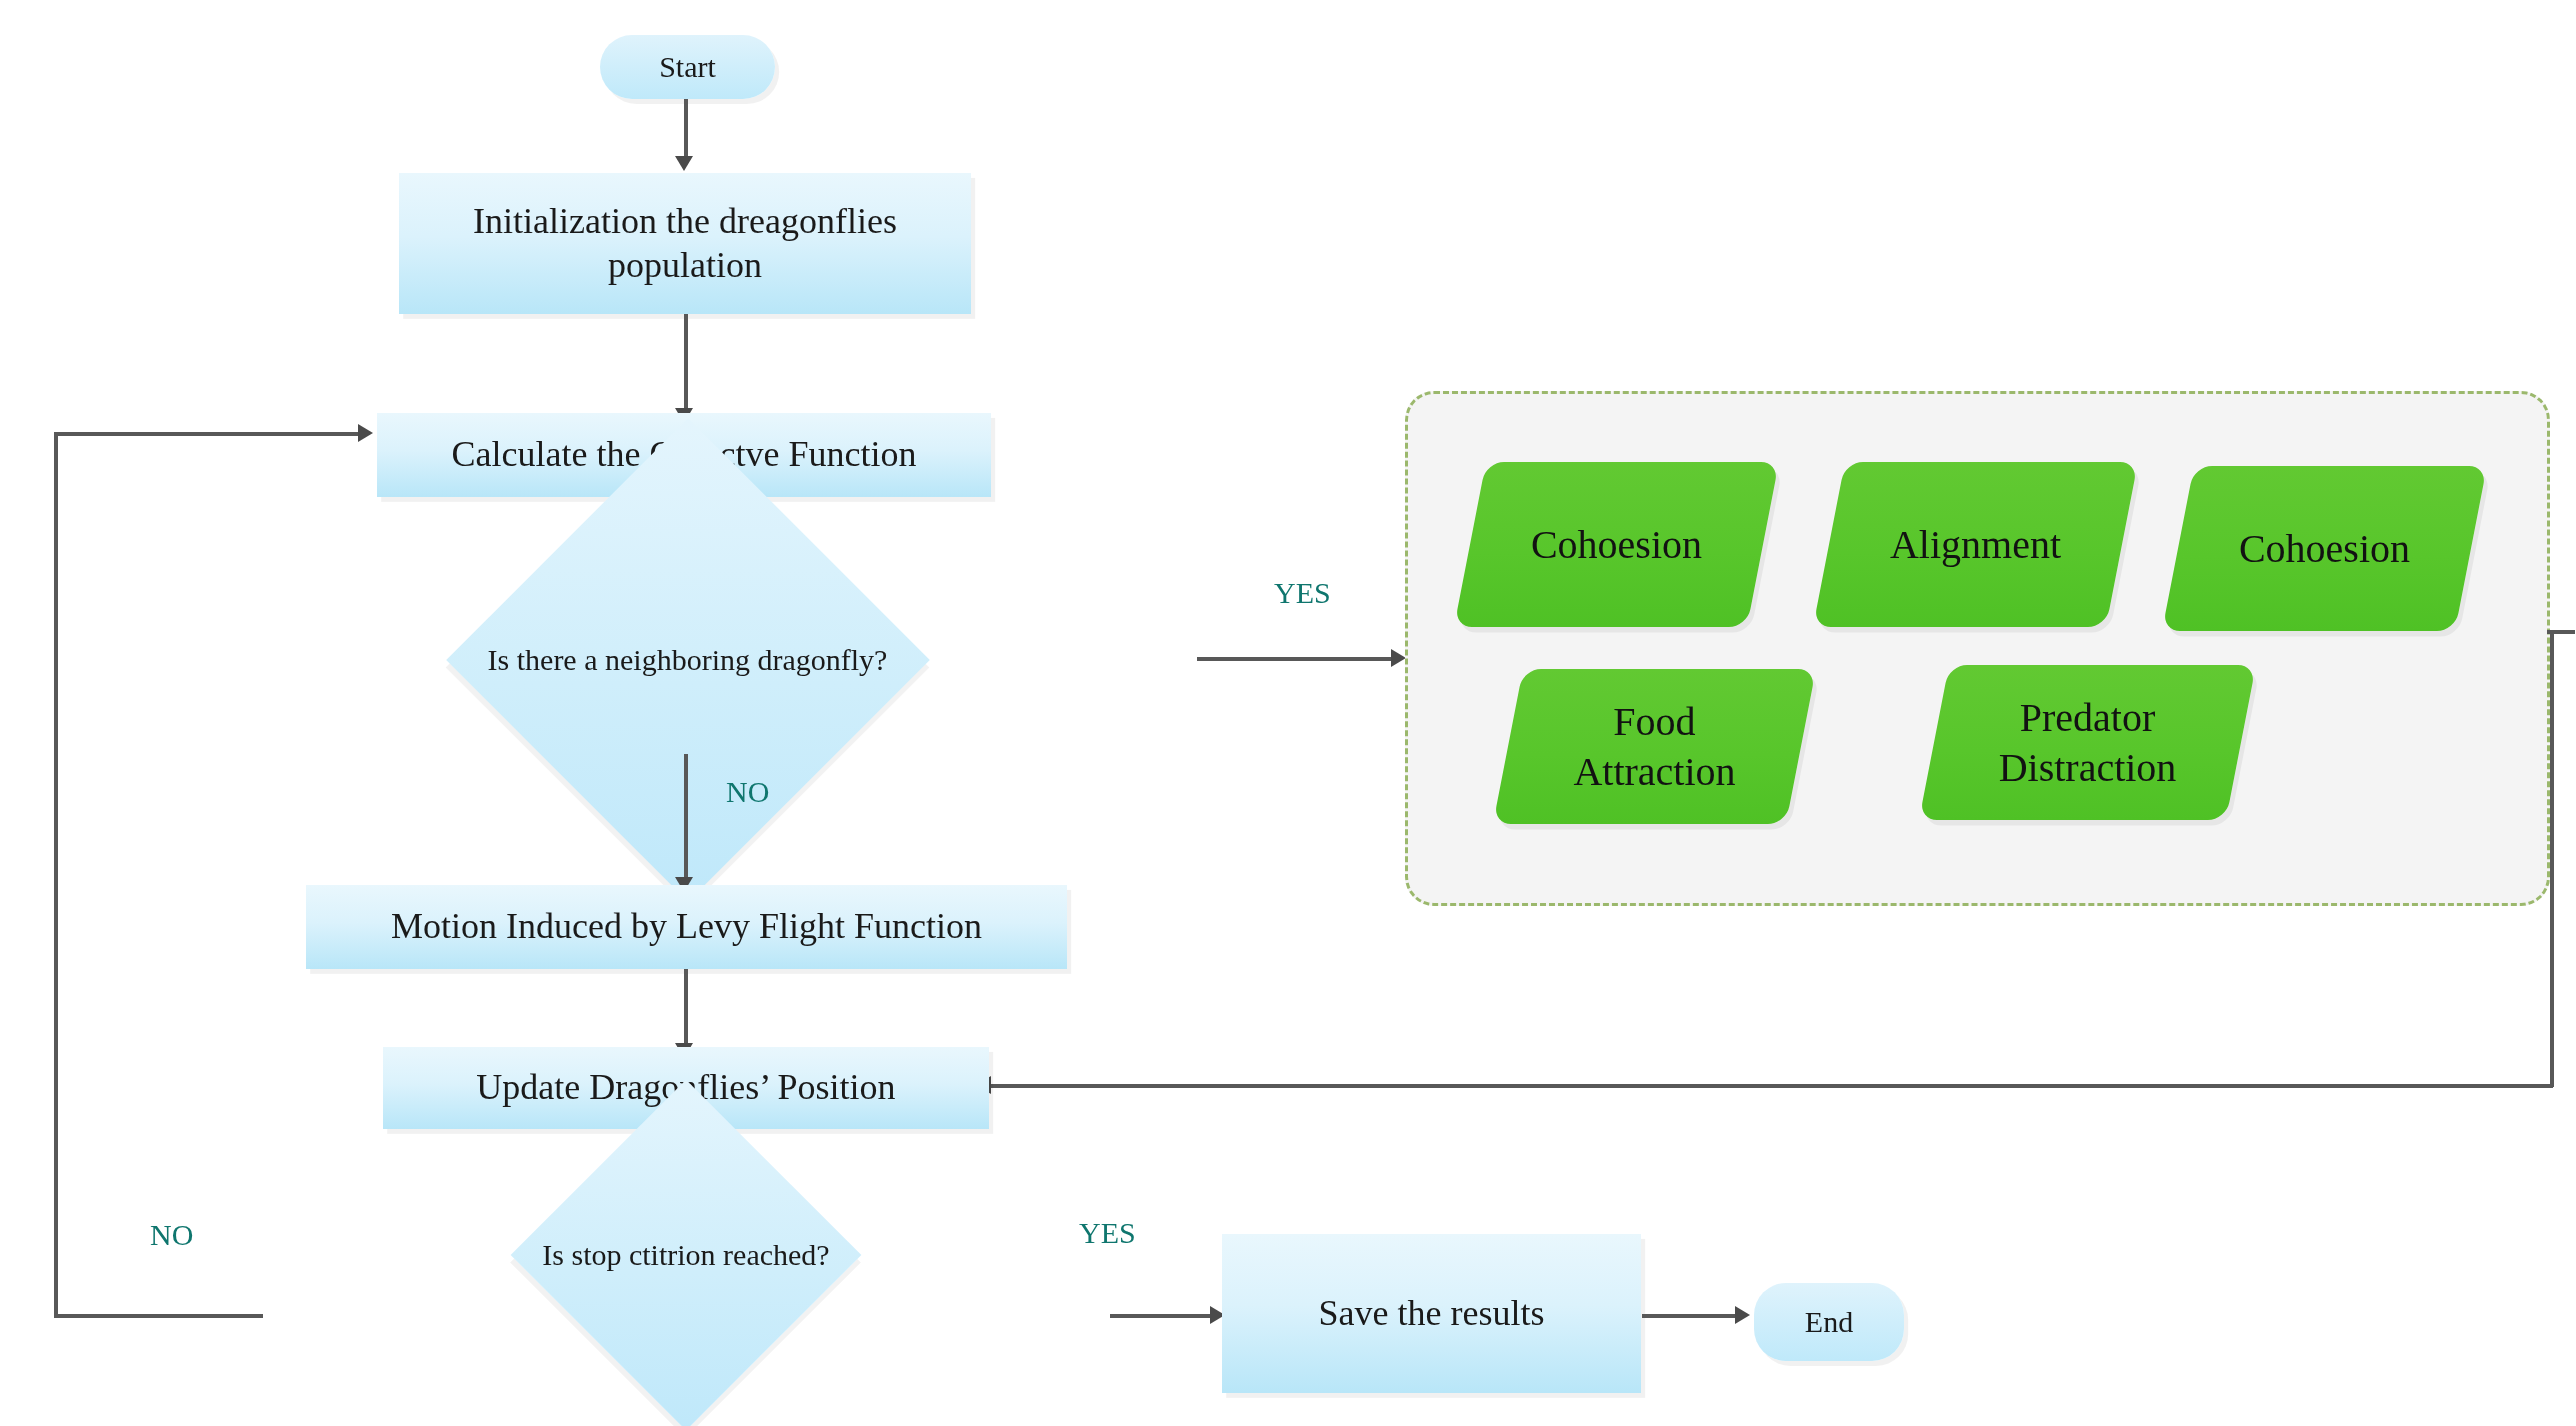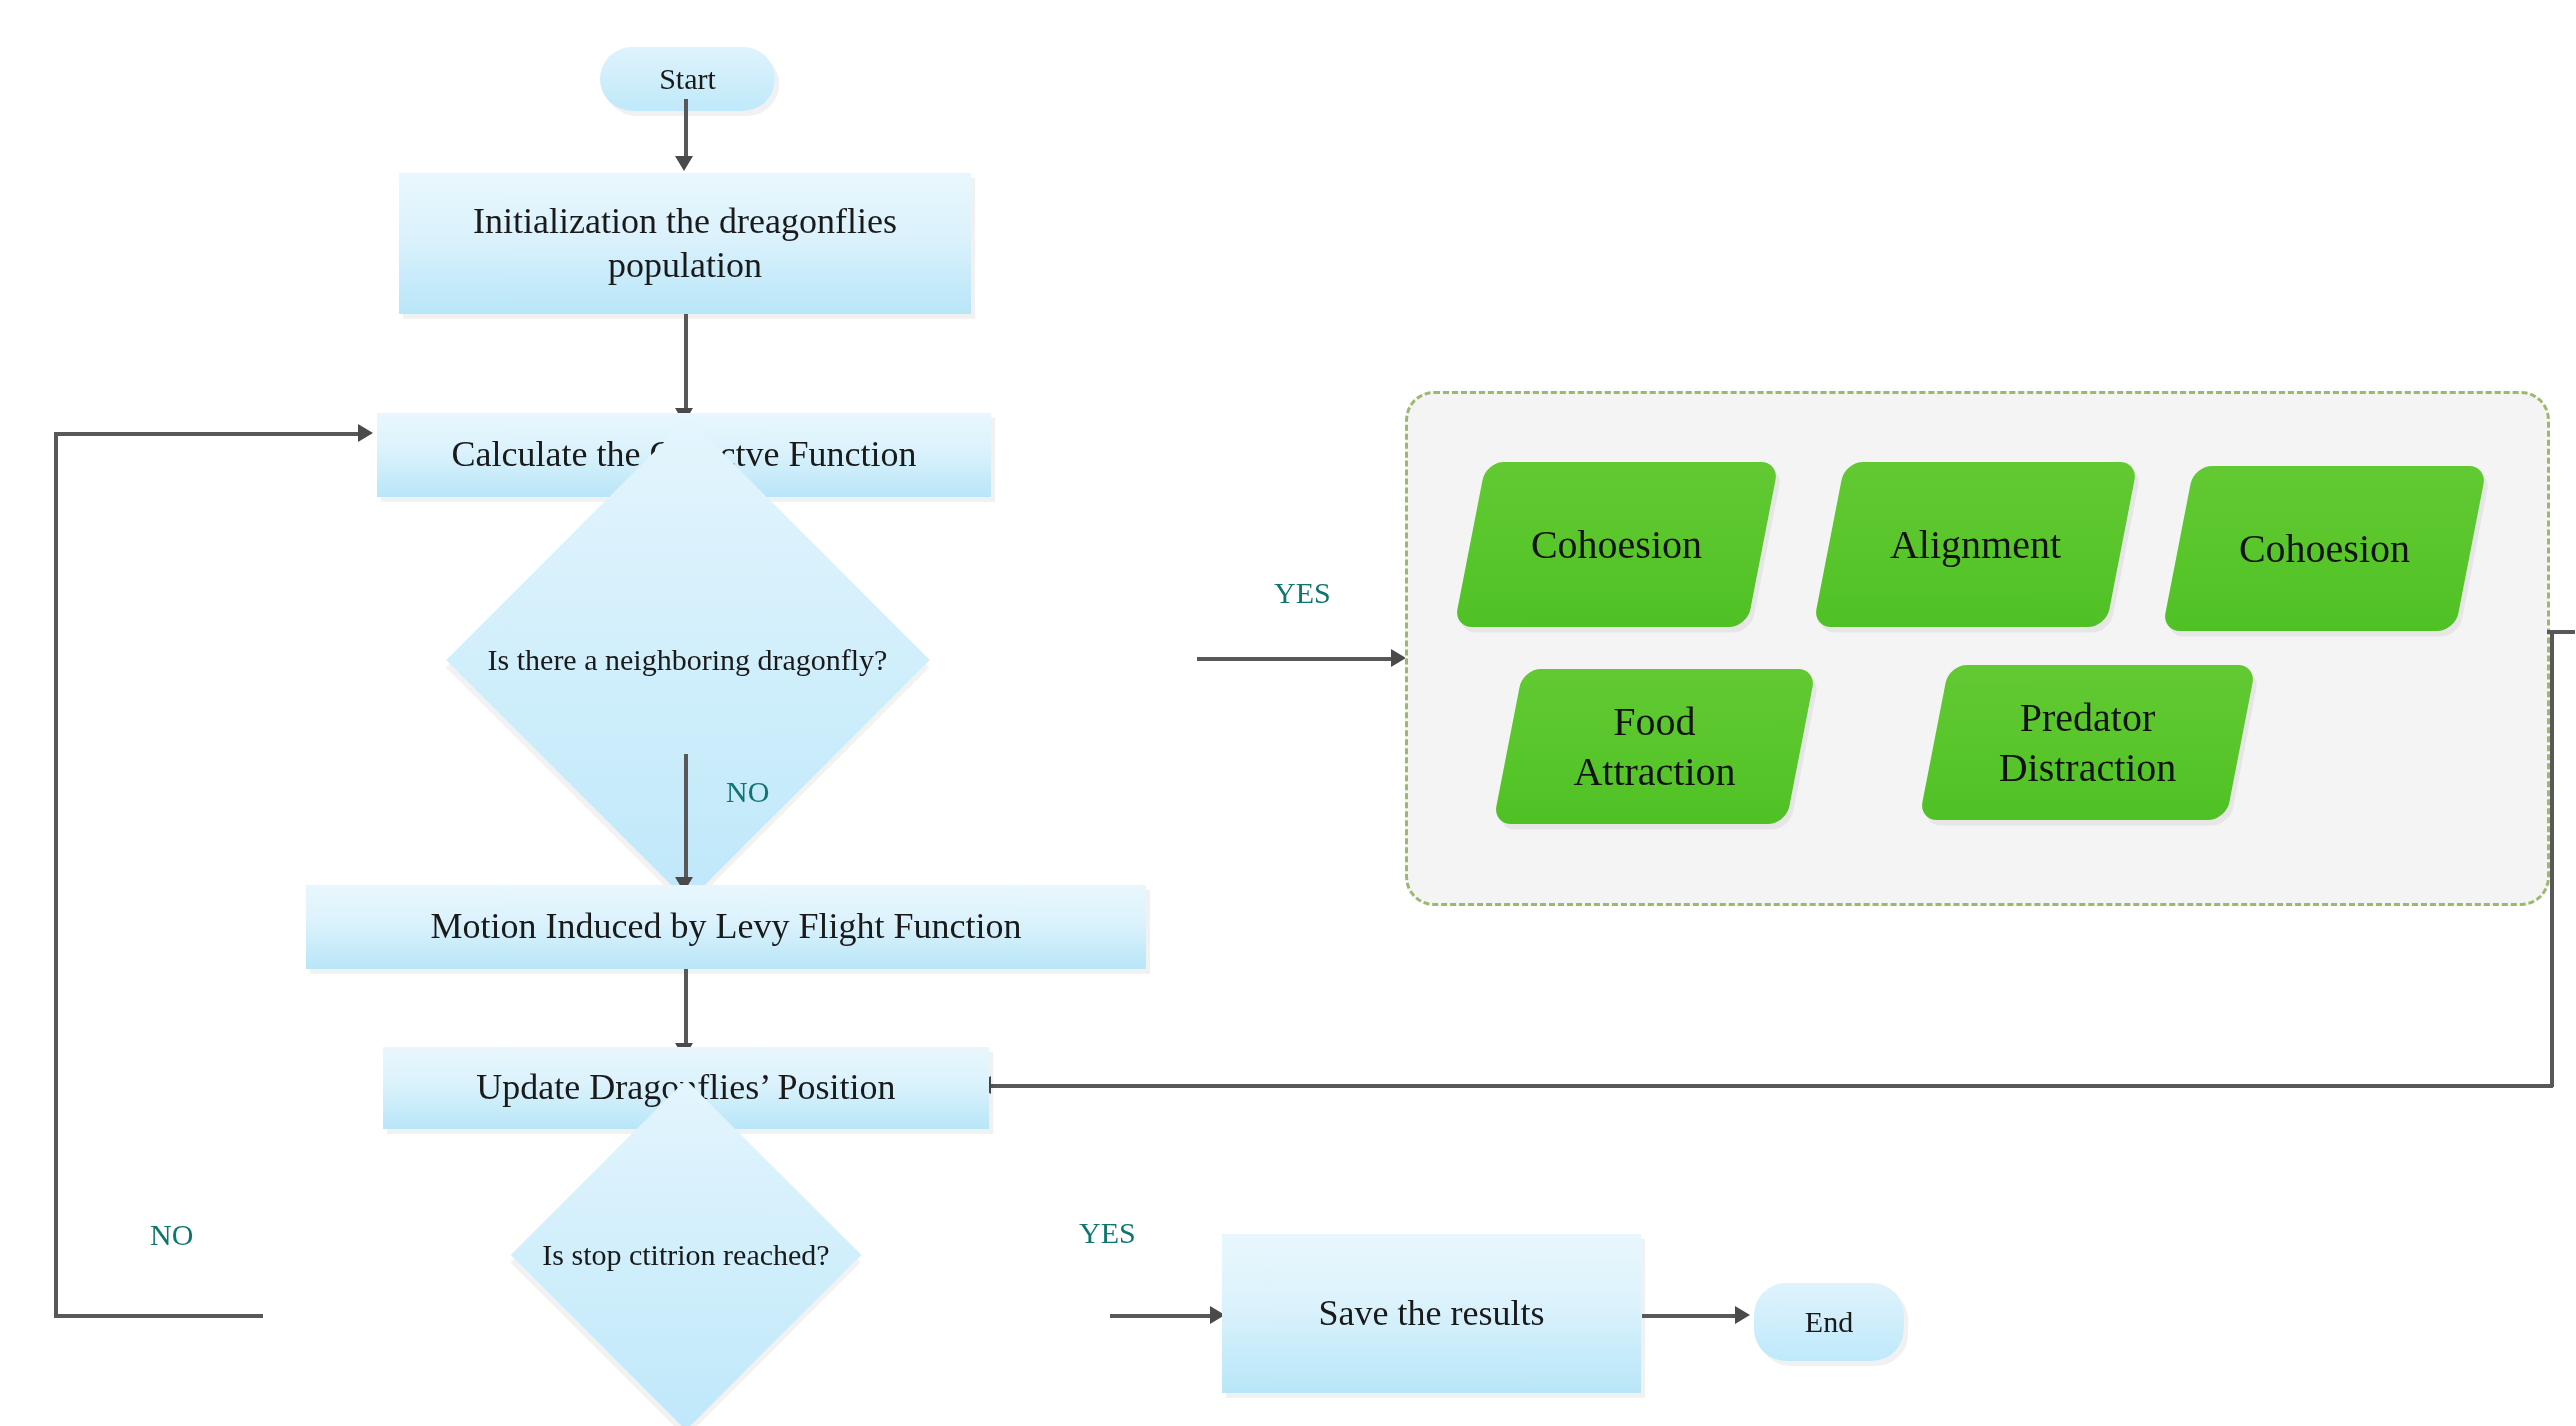--- a/index.html
+++ b/index.html
@@ -66,21 +66,21 @@
   .arw-l{border-top:9.8px solid transparent;border-bottom:9.8px solid transparent;
          border-right:15.4px solid #4a4a4a;}
 
   .edge-label{position:absolute;font-size:30px;color:#0f766e;white-space:nowrap;}
 </style>
 </head>
 <body>
 
 <div class="canvas">
 
-  <div class="node terminator" style="left:600px;top:35px;width:175px;height:64px;margin-top:12px;">
+  <div class="node terminator" style="left:600px;top:35px;width:175px;height:64px;">
     <span>Start</span>
   </div>
 
   <div class="ln lnv" style="left:684px;top:99px;height:61px;"></div>
   <div class="arw arw-d" style="left:675px;top:156px;"></div>
 
   <div class="node proc" style="left:399px;top:173px;width:572px;height:141px;">
     <span>Initialization the dreagonflies population</span>
   </div>
 
@@ -144,21 +144,21 @@
         <span>Attraction</span>
       </span>
     </div>
   </div>
 
   <div class="ln lnh" style="left:2547px;top:630px;width:28px;"></div>
   <div class="ln lnv" style="left:2550px;top:630px;height:457px;"></div>
   <div class="ln lnh" style="left:991px;top:1084px;width:1562px;"></div>
   <div class="arw arw-l" style="left:976px;top:1076px;"></div>
 
-  <div class="node proc" style="left:306px;top:885px;width:840px;height:84px;">
+  <div class="node proc" style="left:306px;top:885px;width:761px;height:84px;">
     <span>Motion Induced by Levy Flight Function</span>
   </div>
 
   <div class="ln lnv" style="left:684px;top:969px;height:78px;"></div>
   <div class="arw arw-d" style="left:675px;top:1043px;"></div>
 
   <div class="node proc" style="left:383px;top:1047px;width:606px;height:82px;">
     <span>Update Dragonflies’ Position</span>
   </div>
 

